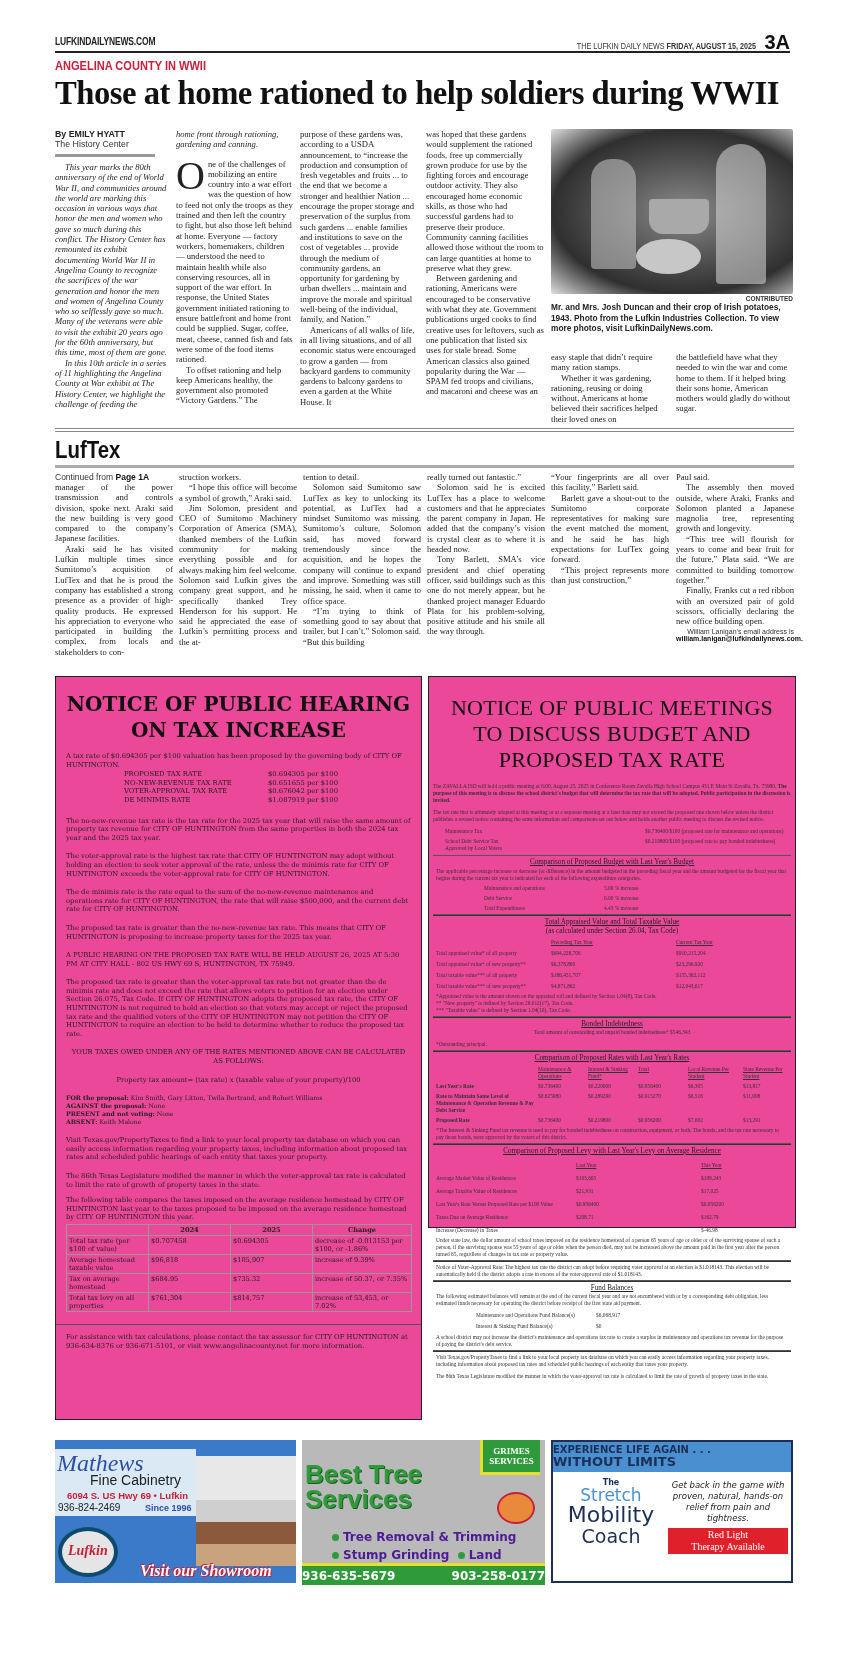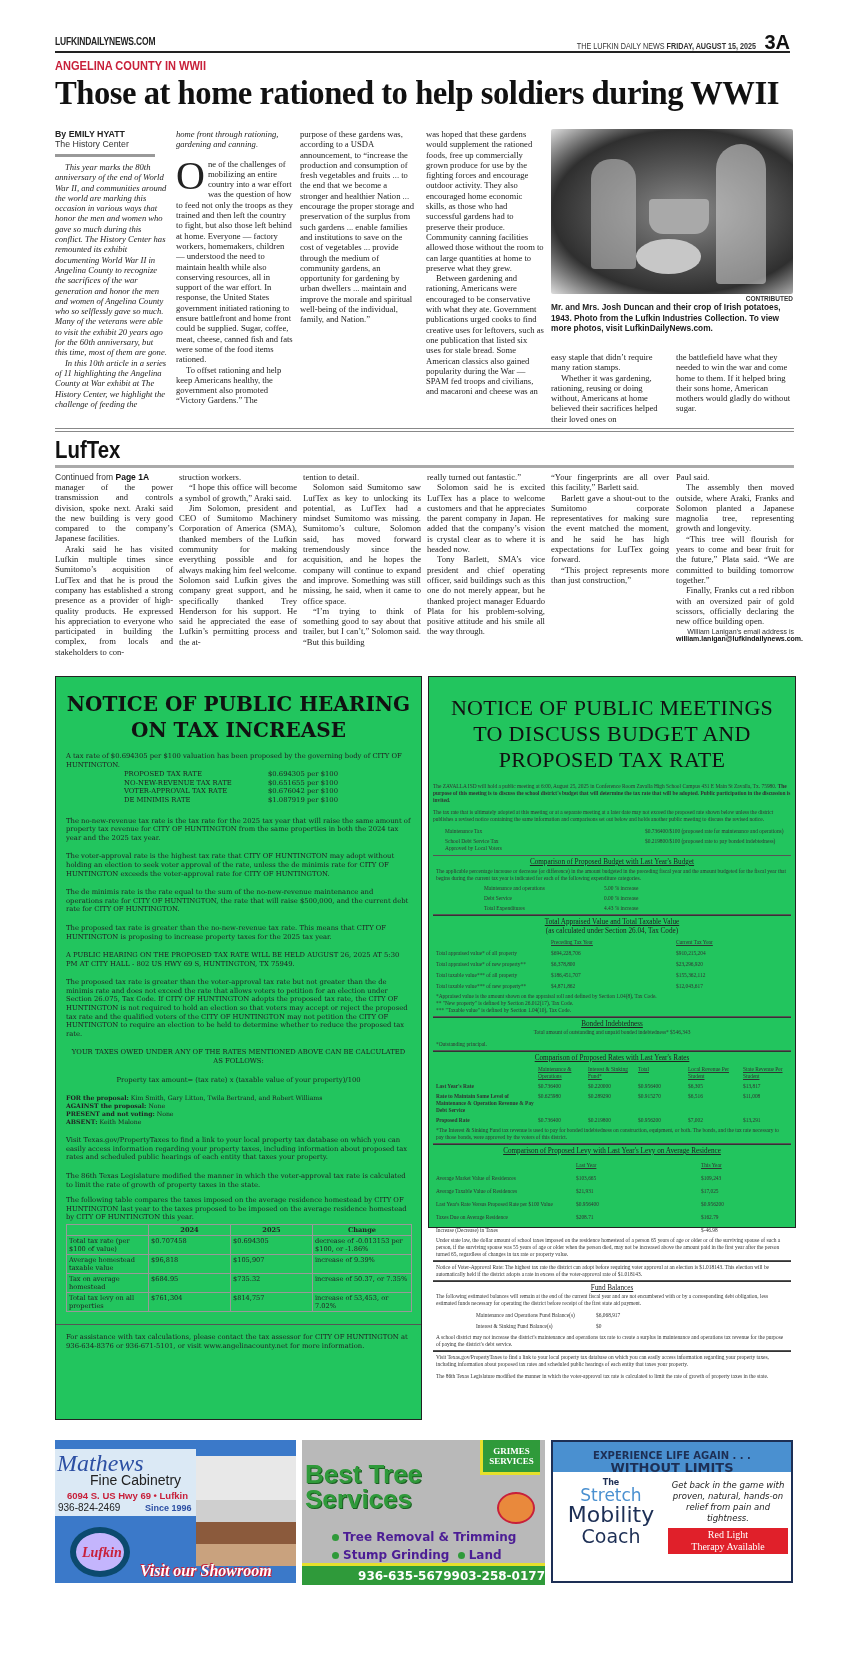--- a/index.html
+++ b/index.html
@@ -30,21 +30,21 @@
 .caption{left:551px;top:302px;width:244px;font:bold 8.3px "Liberation Sans",sans-serif;line-height:10.5px;color:#222}
 .dblrule{left:55px;right:52px;height:4px;border-top:1.5px solid #888;border-bottom:1.5px solid #888}
 .section{left:55px;top:436px;font:bold 24px "Liberation Sans",sans-serif;color:#111;transform:scaleX(.85);transform-origin:left}
 .secrule{left:55px;right:52px;top:465px;height:3px;background:#aaa}
 .just{text-align:justify}
 .contd{font:8.5px "Liberation Sans",sans-serif;color:#333}
 .contd b{font-weight:bold;color:#111}
 .email{text-align:right;font:7px "Liberation Sans",sans-serif;color:#333;margin-top:2px}
 .email b{display:block;font-weight:bold;color:#111}
 
-.box{position:absolute;border:1.5px solid #222;background:#22c55e}
+.box{position:absolute;border:1.5px solid #222;background:#ec4899}
 .n1{left:55px;top:676px;width:367px;height:744px}
 .n1 .ttl{text-align:center;font:bold 20px "DejaVu Serif",serif;line-height:26px;margin-top:14px;color:#111}
 .n1 .bd{padding:0 10px;font:6.8px "DejaVu Serif",serif;line-height:8.6px;color:#222}
 .n1 p{margin-top:9px}
 .rates{display:grid;grid-template-columns:144px 110px;margin-left:58px;row-gap:0}
 .center{text-align:center}
 .vote b{font-weight:bold}
 table.tax{border-collapse:collapse;width:346px;margin-top:2px;font:6.6px "DejaVu Serif",serif}
 table.tax th,table.tax td{border:1px solid #999;padding:1px 2px;vertical-align:top;line-height:8px;text-align:left}
 table.tax th{text-align:center;font-weight:bold}
@@ -66,32 +66,32 @@
 
 .ad{position:absolute;overflow:hidden}
 .ad1{left:55px;top:1440px;width:241px;height:143px;background:#3b79c9}
 .ad1 .panel{position:absolute;left:0;top:9px;width:141px;height:67px;background:#dbe9f5}
 .ad1 .kitchen{position:absolute;left:141px;top:16px;width:100px;height:110px;background:linear-gradient(#e8e8e8 0 40%,#cfcfcf 40% 60%,#8b5a3c 60% 80%,#c9a27e 80%)}
 .ad1 .script{position:absolute;left:2px;top:10px;font:italic 24px "Liberation Serif",serif;color:#2c4fa3}
 .ad1 .fine{position:absolute;left:35px;top:32px;font:14px "Liberation Sans",sans-serif;color:#222}
 .ad1 .addr{position:absolute;left:12px;top:50px;font:bold 9.5px "Liberation Sans",sans-serif;color:#c8203a}
 .ad1 .ph{position:absolute;left:3px;top:62px;font:10px "Liberation Sans",sans-serif;color:#222}
 .ad1 .since{position:absolute;left:90px;top:63px;font:bold 9px "Liberation Sans",sans-serif;color:#2c4fa3}
-.ad1 .badge{position:absolute;left:15px;top:87px;width:60px;height:50px;border-radius:50%;background:#c4b5fd;border:6px solid #0c4a6e}
+.ad1 .badge{position:absolute;left:3px;top:87px;width:60px;height:50px;border-radius:50%;background:#e5e5e5;border:4px solid #0c4a6e}
 .ad1 .badge span{position:absolute;left:6px;top:12px;font:italic bold 14px "Liberation Serif",serif;color:#c8203a}
 .ad1 .visit{position:absolute;left:85px;top:122px;font:italic bold 16px "Liberation Serif",serif;color:#fff;text-shadow:1px 1px 0 #c8203a,-1px -1px 0 #c8203a}
 .ad2{left:302px;top:1440px;width:243px;height:145px;background:#b9b9b9}
 .ad2 .t1{position:absolute;left:3px;top:22px;font:bold 26px "Liberation Sans",sans-serif;line-height:25px;color:#2f9a3a;text-shadow:1px 1px 0 #1c5e22}
 .ad2 .logo{position:absolute;right:5px;top:0;width:60px;height:35px;background:#2f9a3a;border-bottom:3px solid #e6e02c;border-left:3px solid #e6e02c;font:bold 9px "Liberation Serif",serif;color:#fff;text-align:center;padding-top:6px}
 .ad2 .sticker{position:absolute;right:10px;top:52px;width:38px;height:32px;border-radius:50%;background:#e9893c;border:2px solid #c8203a}
 .ad2 .li{position:absolute;left:30px;font:bold 12px "DejaVu Sans",sans-serif;color:#4c1d95}
 .ad2 .li i{display:inline-block;width:7px;height:7px;border-radius:50%;background:#2f9a3a;margin-right:4px}
-.ad2 .bar{position:absolute;left:0;right:0;bottom:0;height:22px;background:#2f9a3a;border-top:3px solid #e6e02c;color:#fff;font:bold 12px "DejaVu Sans",sans-serif;display:flex;justify-content:flex-end;align-items:center}
+.ad2 .bar{position:absolute;left:0;right:0;bottom:0;height:22px;background:#2f9a3a;border-top:3px solid #e6e02c;color:#fff;font:bold 12px "DejaVu Sans",sans-serif;display:flex;justify-content:space-between;align-items:center}
 .ad3{left:551px;top:1440px;width:242px;height:143px;background:#fff;border:2px solid #1d2f55}
-.ad3 .top{height:30px;background:#4a90d0;text-align:center;color:#1d2f55;font:bold 10px "DejaVu Sans",sans-serif;line-height:12px;padding-top:8px}
+.ad3 .top{height:30px;background:#4a90d0;text-align:left;color:#1d2f55;font:bold 10px "DejaVu Sans",sans-serif;line-height:12px;padding-top:2px}
 .ad3 .top b{font-size:13px;display:block}
 .ad3 .brand{position:absolute;left:8px;top:36px;width:100px;text-align:center;color:#1d2f55;font-family:"DejaVu Sans",sans-serif}
 .ad3 .brand .a{font-size:8px;font-weight:bold}
 .ad3 .brand .b{font-size:17px;color:#4a90d0;line-height:17px}
 .ad3 .brand .c{font-size:22px;line-height:22px}
 .ad3 .brand .d{font-size:19px;line-height:20px}
 .ad3 .tag{position:absolute;left:115px;top:38px;width:120px;text-align:center;font:italic 8.5px "DejaVu Sans",sans-serif;line-height:11px;color:#222}
 .ad3 .red{position:absolute;left:115px;top:86px;width:120px;height:26px;background:#e0202a;color:#fff;text-align:center;font:10px "Liberation Serif",serif;line-height:12px;padding-top:1px}
 .ad3 .bot{position:absolute;left:0;right:0;bottom:0;height:24px;background:#4a90d0;color:#fff;text-align:center;font:bold 8.5px "DejaVu Sans",sans-serif;line-height:10px;padding-top:2px}
 </style>
@@ -115,20 +115,21 @@
   <p class="ital ind">This year marks the 80th anniversary of the end of World War II, and communities around the world are marking this occasion in various ways that honor the men and women who gave so much during this conflict. The History Center has remounted its exhibit documenting World War II in Angelina County to recognize the sacrifices of the war generation and honor the men and women of Angelina County who so selflessly gave so much. Many of the veterans were able to visit the exhibit 20 years ago for the 60th anniversary, but this time, most of them are gone.</p>
   <p class="ital ind">In this 10th article in a series of 11 highlighting the Angelina County at War exhibit at The History Center, we highlight the challenge of feeding the</p>
 </div>
 <div class="col" style="left:176px;top:129px;width:117px">
   <p class="ital">home front through rationing, gardening and canning.</p>
   <p style="margin-top:9px"><span class="dropcap">O</span><span>ne of the challenges of mobilizing an entire country into a war effort was the question of how to feed not only the troops as they trained and then left the country to fight, but also those left behind at home. Everyone — factory workers, homemakers, children — understood the need to maintain health while also conserving resources, all in support of the war effort. In response, the United States government initiated rationing to ensure battlefront and home front could be supplied. Sugar, coffee, meat, cheese, canned fish and fats were some of the food items rationed.</span></p>
   <p class="ind">To offset rationing and help keep Americans healthy, the government also promoted “Victory Gardens.” The</p>
 </div>
 <div class="col" style="left:300px;top:129px;width:117px">
   <p>purpose of these gardens was, according to a USDA announcement, to “increase the production and consumption of fresh vegetables and fruits ... to the end that we become a stronger and healthier Nation ... encourage the proper storage and preservation of the surplus from such gardens ... enable families and institutions to save on the cost of vegetables ... provide through the medium of community gardens, an opportunity for gardening by urban dwellers ... maintain and improve the morale and spiritual well-being of the individual, family, and Nation.”</p>
+  <p class="ind">Americans of all walks of life, in all living situations, and of all economic status were encouraged to grow a garden — from backyard gardens to community gardens to balcony gardens to even a garden at the White House. It</p>
 </div>
 <div class="col" style="left:426px;top:129px;width:118px">
   <p>was hoped that these gardens would supplement the rationed foods, free up commercially grown produce for use by the fighting forces and encourage outdoor activity. They also encouraged home economic skills, as those who had successful gardens had to preserve their produce. Community canning facilities allowed those without the room to can large quantities at home to preserve what they grew.</p>
   <p class="ind">Between gardening and rationing, Americans were encouraged to be conservative with what they ate. Government publications urged cooks to find creative uses for leftovers, such as one publication that listed six uses for stale bread. Some American classics also gained popularity during the War — SPAM fed troops and civilians, and macaroni and cheese was an</p>
 </div>
 
 <div class="abs photo">
   <div class="p1"></div>
   <div class="p2"></div>
   <div class="tub"></div>

